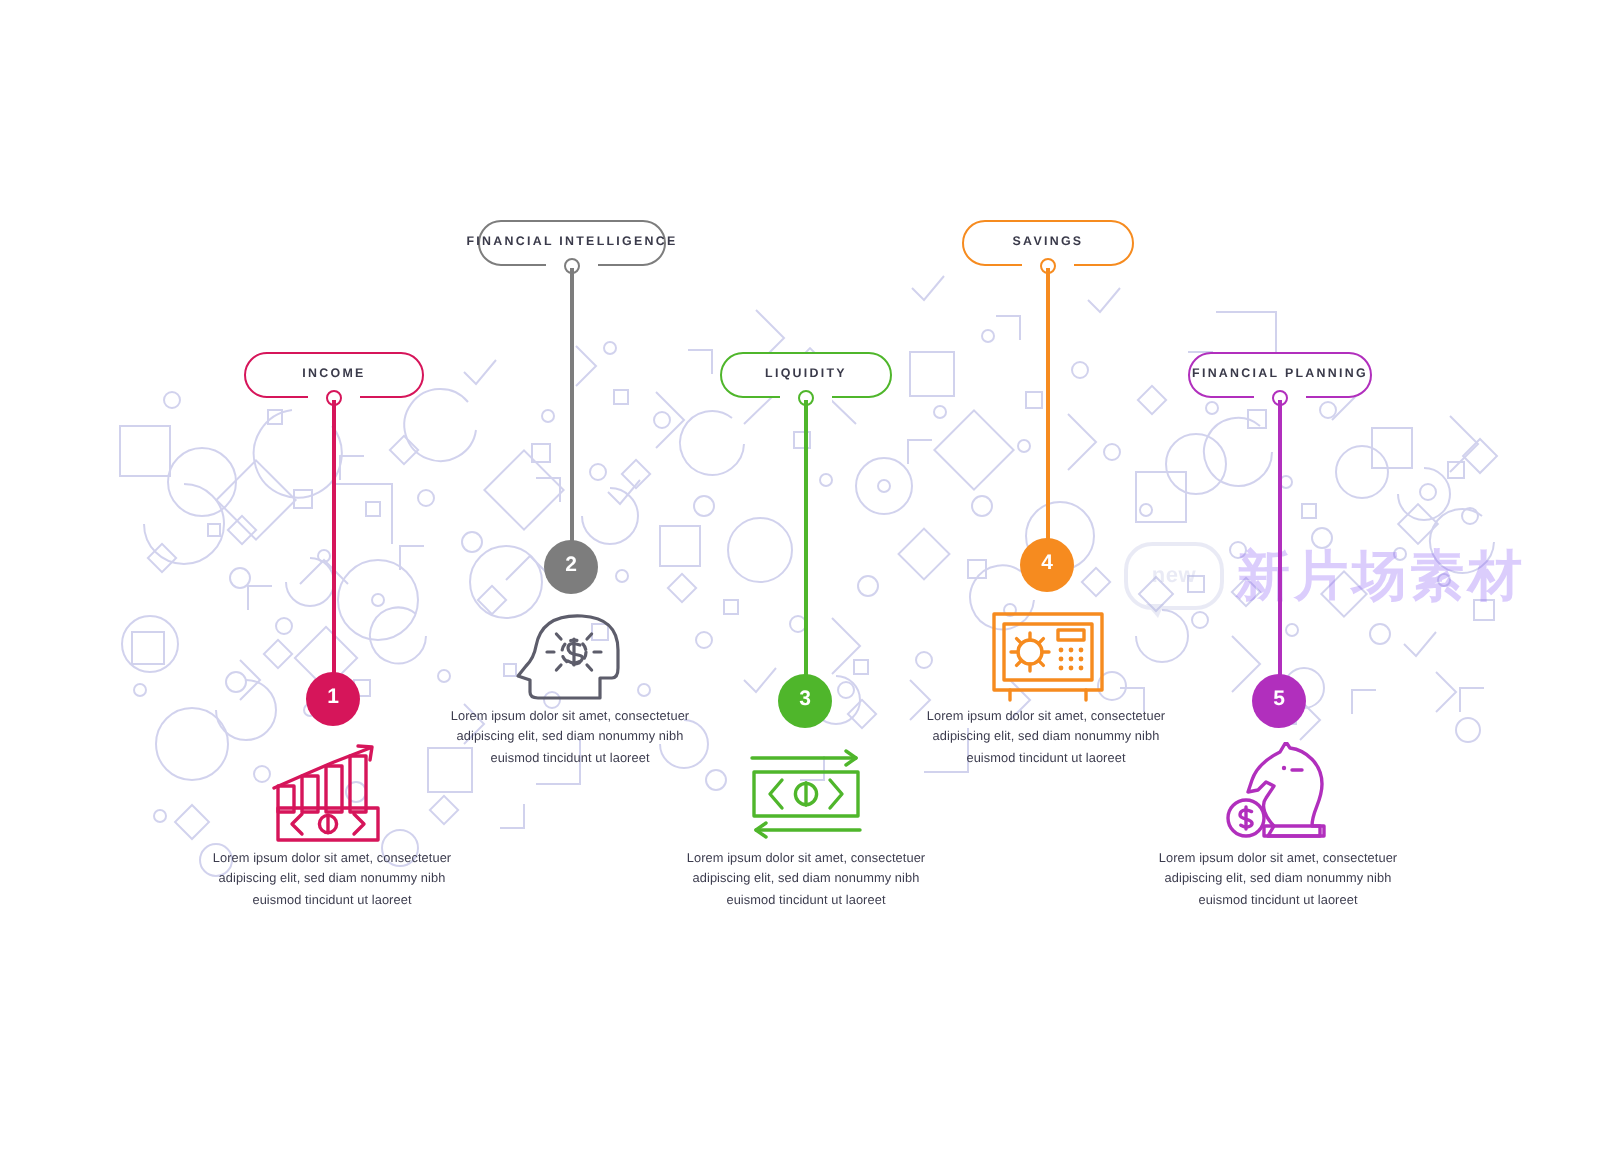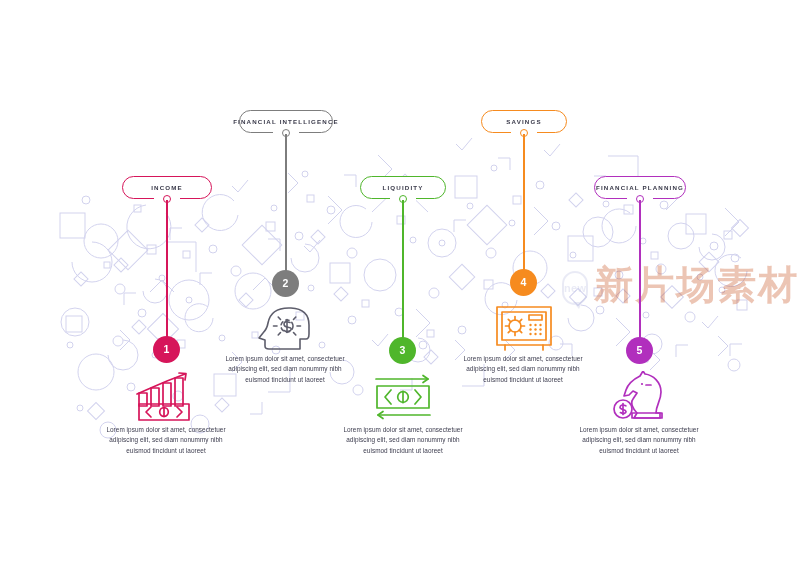--- a/index.html
+++ b/index.html
@@ -23,22 +23,22 @@
     display:flex;align-items:center;justify-content:center;
     font-size:11px;font-weight:bold;color:#b9bde0;letter-spacing:.3px;
     position:relative;
   }
   .wm-badge:after{
     content:"";position:absolute;left:9px;bottom:-6px;width:0;height:0;
     border-left:6px solid transparent;border-right:3px solid transparent;
     border-top:7px solid #b9bde0;
   }
   .wm-text{
-    font-size:39px;font-weight:bold;color:#c2410c;letter-spacing:2px;
-    white-space:nowrap;line-height:1;font-family:Liberation Mono, monospace;
+    font-size:27px;font-weight:bold;color:#8b5cf6;letter-spacing:2px;
+    white-space:nowrap;line-height:1;
   }
 
   
   .node{position:absolute;}
 
   .pill{
     position:absolute;height:23px;border-radius:12px;border:1.6px solid currentColor;
     background:#fff;display:flex;align-items:center;justify-content:center;
     box-sizing:border-box;
   }

